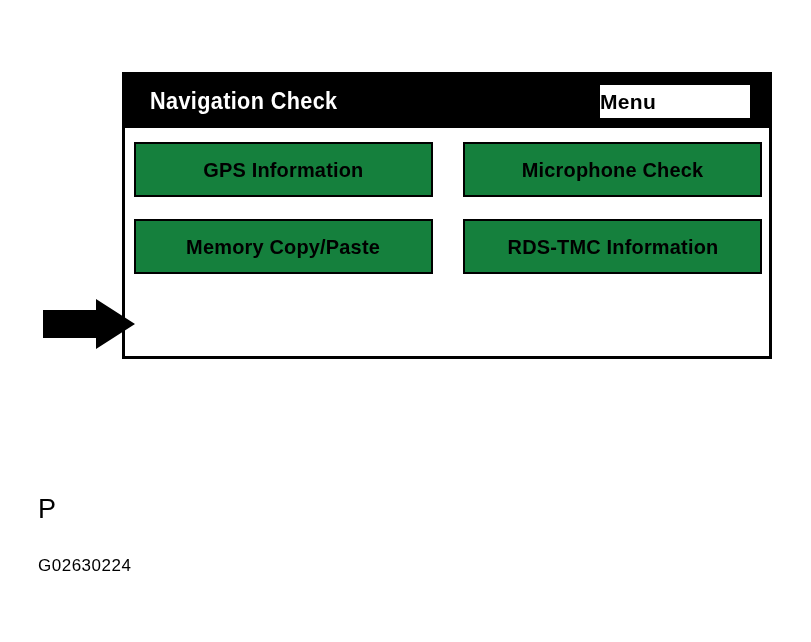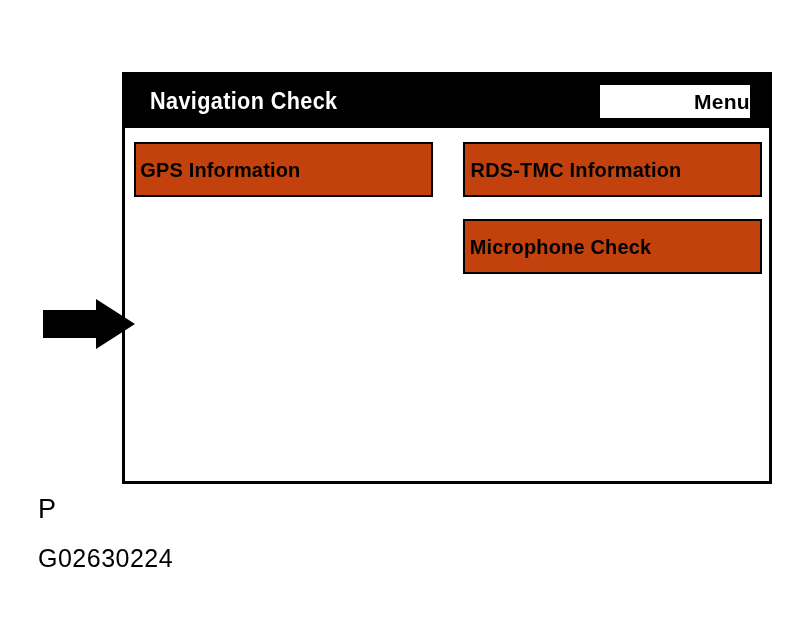--- a/index.html
+++ b/index.html
@@ -14,21 +14,21 @@
     font-family: "Liberation Sans", sans-serif;
     -webkit-font-smoothing: none;
   }
 
   
   #nav-panel {
     position: absolute;
     left: 122px;
     top: 72px;
     width: 650px;
-    height: 412px;
+    height: 287px;
     box-sizing: border-box;
     border: 3px solid #000000;
     background: #ffffff;
   }
 
   
   #title-bar {
     position: absolute;
     left: 0;
     top: 0;
@@ -51,21 +51,21 @@
     transform-origin: left center;
   }
   #menu-button {
     background: #ffffff;
     color: #000000;
     font-size: 21px;
     font-weight: bold;
     width: 150px;
     height: 33px;
     line-height: 33px;
-    text-align: right;
+    text-align: left;
     box-sizing: border-box;
     letter-spacing: 0.3px;
   }
 
   
   #button-grid {
     position: absolute;
     left: 0;
     top: 53px;
     right: 0;
@@ -78,24 +78,24 @@
     top: 14px;
     width: 299px;
   }
   #col-left  { left: 9px;  }
   #col-right { left: 338px; }
 
   .nav-button {
     height: 55px;
     box-sizing: border-box;
     border: 2px solid #000000;
-    background: #c2410c;
+    background: #15803d;
     display: flex;
     align-items: center;
-    justify-content: flex-start;
+    justify-content: center;
     margin-bottom: 22px;
     color: #000000;
     font-size: 21px;
     font-weight: bold;
     letter-spacing: 0.2px;
     white-space: nowrap;
   }
   .nav-button.selected {
     border-width: 5px;
   }
@@ -119,23 +119,23 @@
     left: 38px;
     top: 492px;
     color: #000000;
   }
   #caption-letter {
     font-size: 27px;
     line-height: 34px;
     letter-spacing: 0.5px;
   }
   #caption-code {
-    font-size: 25px;
+    font-size: 17px;
     line-height: 32px;
-    margin-top: 16px;
+    margin-top: 24px;
     letter-spacing: 0.5px;
   }
 </style>
 </head>
 <body>
 
 <div id="nav-panel">
 
   <div id="title-bar">
     <div id="screen-title">Navigation Check</div>
@@ -145,32 +145,35 @@
   <div id="button-grid">
 
     <div class="grid-col" id="col-left">
 
       <div class="nav-button">
         <span class="btn-label">GPS Information</span>
       </div>
 
 
 
+      <div class="nav-button">
+        <span class="btn-label">Memory Copy/Paste</span>
+      </div>
 
     </div>
 
     <div class="grid-col" id="col-right">
 
 
       <div class="nav-button">
-        <span class="btn-label">RDS-TMC Information</span>
+        <span class="btn-label">Microphone Check</span>
       </div>
 
       <div class="nav-button">
-        <span class="btn-label">Microphone Check</span>
+        <span class="btn-label">RDS-TMC Information</span>
       </div>
 
     </div>
 
   </div>
 </div>
 
 <svg id="pointer-arrow" viewBox="0 0 92 50">
   <path d="M 0,11 L 53,11 L 53,0 L 92,25 L 53,50 L 53,39 L 0,39 Z" fill="#000000"></path>
 </svg>

